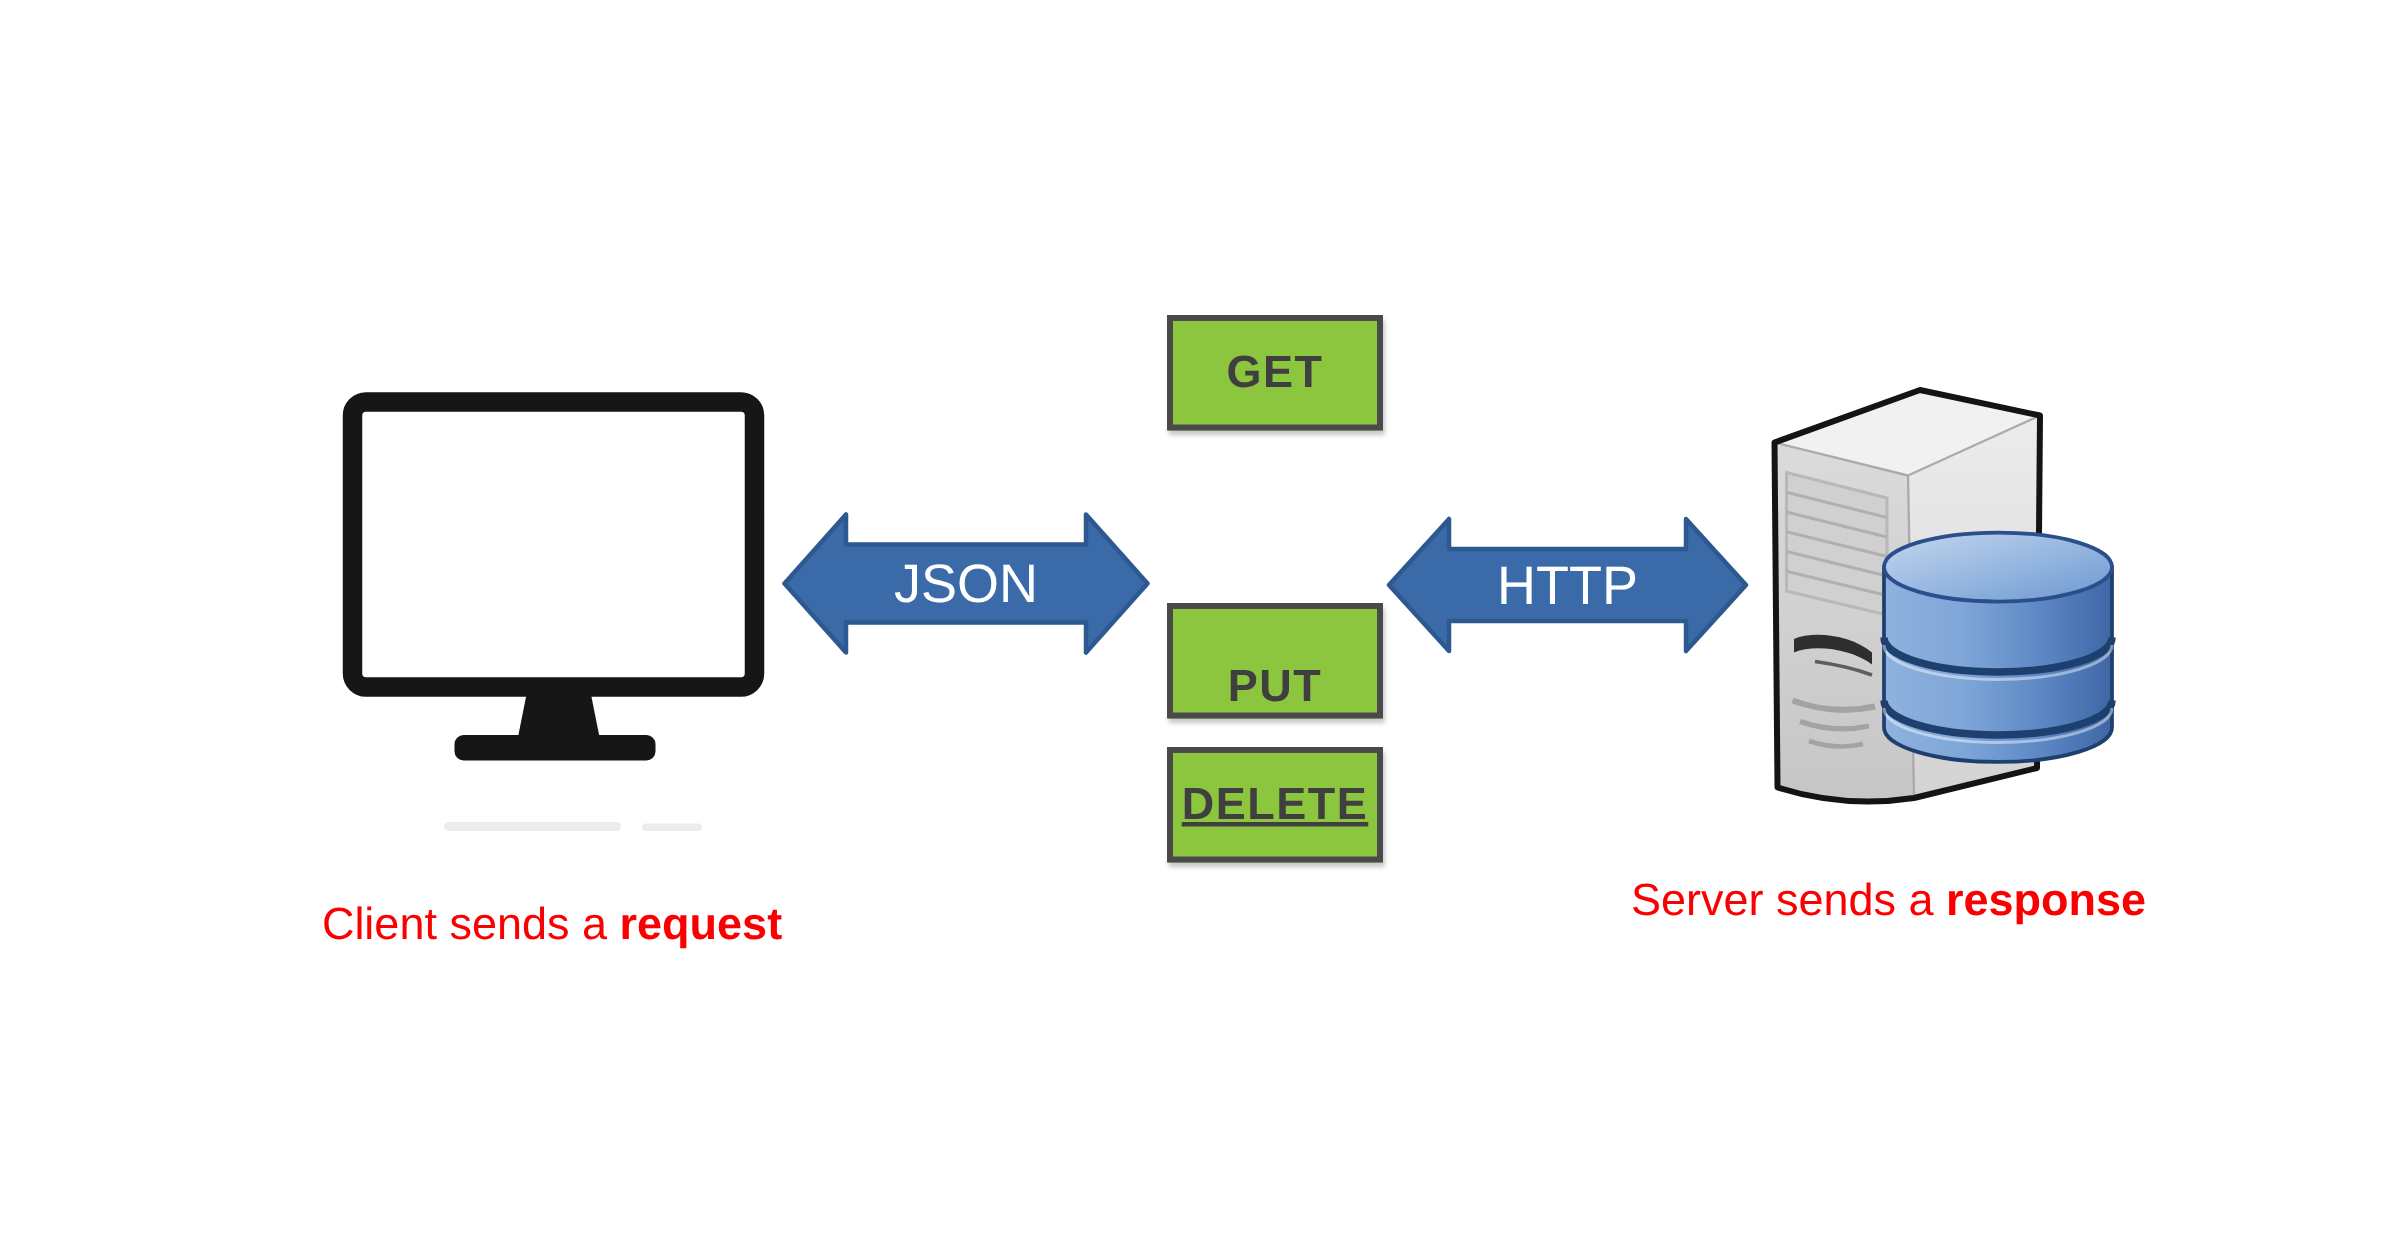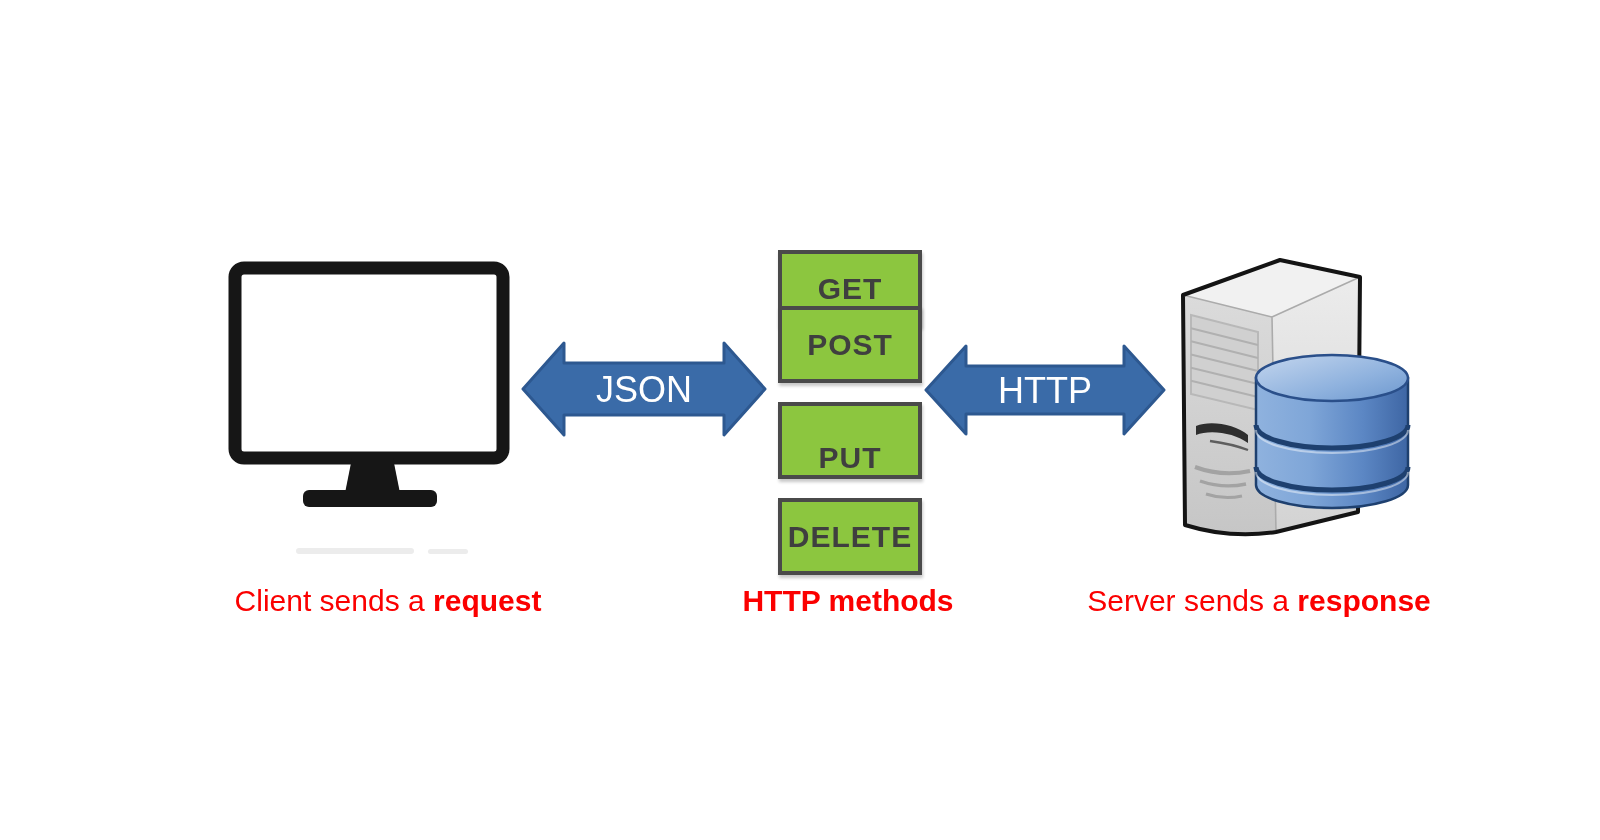--- a/index.html
+++ b/index.html
@@ -20,36 +20,36 @@
 
   
   .method-box{
     position:absolute;left:778px;width:144px;height:77px;
     background:var(--method-green);
     border:4px solid var(--method-border);
     box-shadow:1px 3px 3px rgba(0,0,0,0.22);
     display:flex;align-items:center;justify-content:center;
     color:var(--method-text);font-size:30px;font-weight:bold;letter-spacing:1px;
   }
-  .method-get{top:210px;margin-top:40px;}
+  .method-get{top:210px;}
   .method-post{top:306px;}
   .method-put{top:402px;align-items:flex-end;}
-  .method-delete{top:498px;}
+  .method-delete{top:498px;text-decoration:underline;}
 
   
   .arrow-shape{fill:var(--arrow-blue);stroke:var(--arrow-border);stroke-width:3;stroke-linejoin:round;}
   .arrow-label{fill:#ffffff;font-size:36px;font-family:"Liberation Sans",sans-serif;}
 
   
   .caption{
     position:absolute;top:584px;transform:translateX(-50%);
     color:var(--caption-red);font-size:30px;white-space:nowrap;
   }
   .caption b{font-weight:bold;}
-  .caption-client{left:388px;}
+  .caption-client{left:368px;margin-top:16px;}
   .caption-methods{left:848px;font-weight:bold;}
   .caption-server{left:1218px;margin-left:41px;}
 
   
   .smudge{position:absolute;background:#ECECEC;border-radius:4px;}
   .smudge-1{left:296px;top:548px;width:118px;height:6px;}
   .smudge-2{left:428px;top:549px;width:40px;height:5px;}
 
   svg text{user-select:none;}
 </style>
@@ -67,23 +67,20 @@
   <div class="smudge smudge-1"></div>
   <div class="smudge smudge-2"></div>
 
   <svg class="abs" style="left:520px;top:340px;" width="248" height="100" viewBox="0 0 248 100">
     <polygon class="arrow-shape" points="3,49 44,3 44,23 204,23 204,3 245,49 204,95 204,75 44,75 44,95"></polygon>
     <text class="arrow-label" x="124" y="52" text-anchor="middle" dominant-baseline="middle">JSON</text>
   </svg>
 
   <div class="method-box method-get">
     <span>GET</span>
-  </div>
-  <div class="method-box method-post">
-    <span>POST</span>
   </div>
   <div class="method-box method-put">
     <span>PUT</span>
   </div>
   <div class="method-box method-delete">
     <span>DELETE</span>
   </div>
 
   <svg class="abs" style="left:923px;top:342px;" width="244" height="96" viewBox="0 0 244 96">
     <polygon class="arrow-shape" points="3,48 43,4 43,24 201,24 201,4 241,48 201,92 201,72 43,72 43,92"></polygon>
@@ -145,17 +142,16 @@
       <path d="M106,180 A76,23 0 0 0 258,180" stroke="#1E406F" stroke-width="5" fill="none"></path>
       <path d="M106,185 A76,23 0 0 0 258,185" stroke="rgba(255,255,255,0.45)" stroke-width="2" fill="none"></path>
       <path d="M106,222 A76,23 0 0 0 258,222" stroke="#1E406F" stroke-width="5" fill="none"></path>
       <path d="M106,227 A76,23 0 0 0 258,227" stroke="rgba(255,255,255,0.45)" stroke-width="2" fill="none"></path>
       <ellipse cx="182" cy="133" rx="76" ry="23" fill="url(#dbTop)" stroke="#2A4F8A" stroke-width="2.5"></ellipse>
     </g>
   </svg>
 
   <div class="caption caption-client"><span>Client sends a </span><b>request</b></div>
 
-  <div class="caption caption-methods"><span>HTTP methods</span></div>
 
   <div class="caption caption-server"><span>Server sends a </span><b>response</b></div>
 
 </div>
 
 </body></html>

